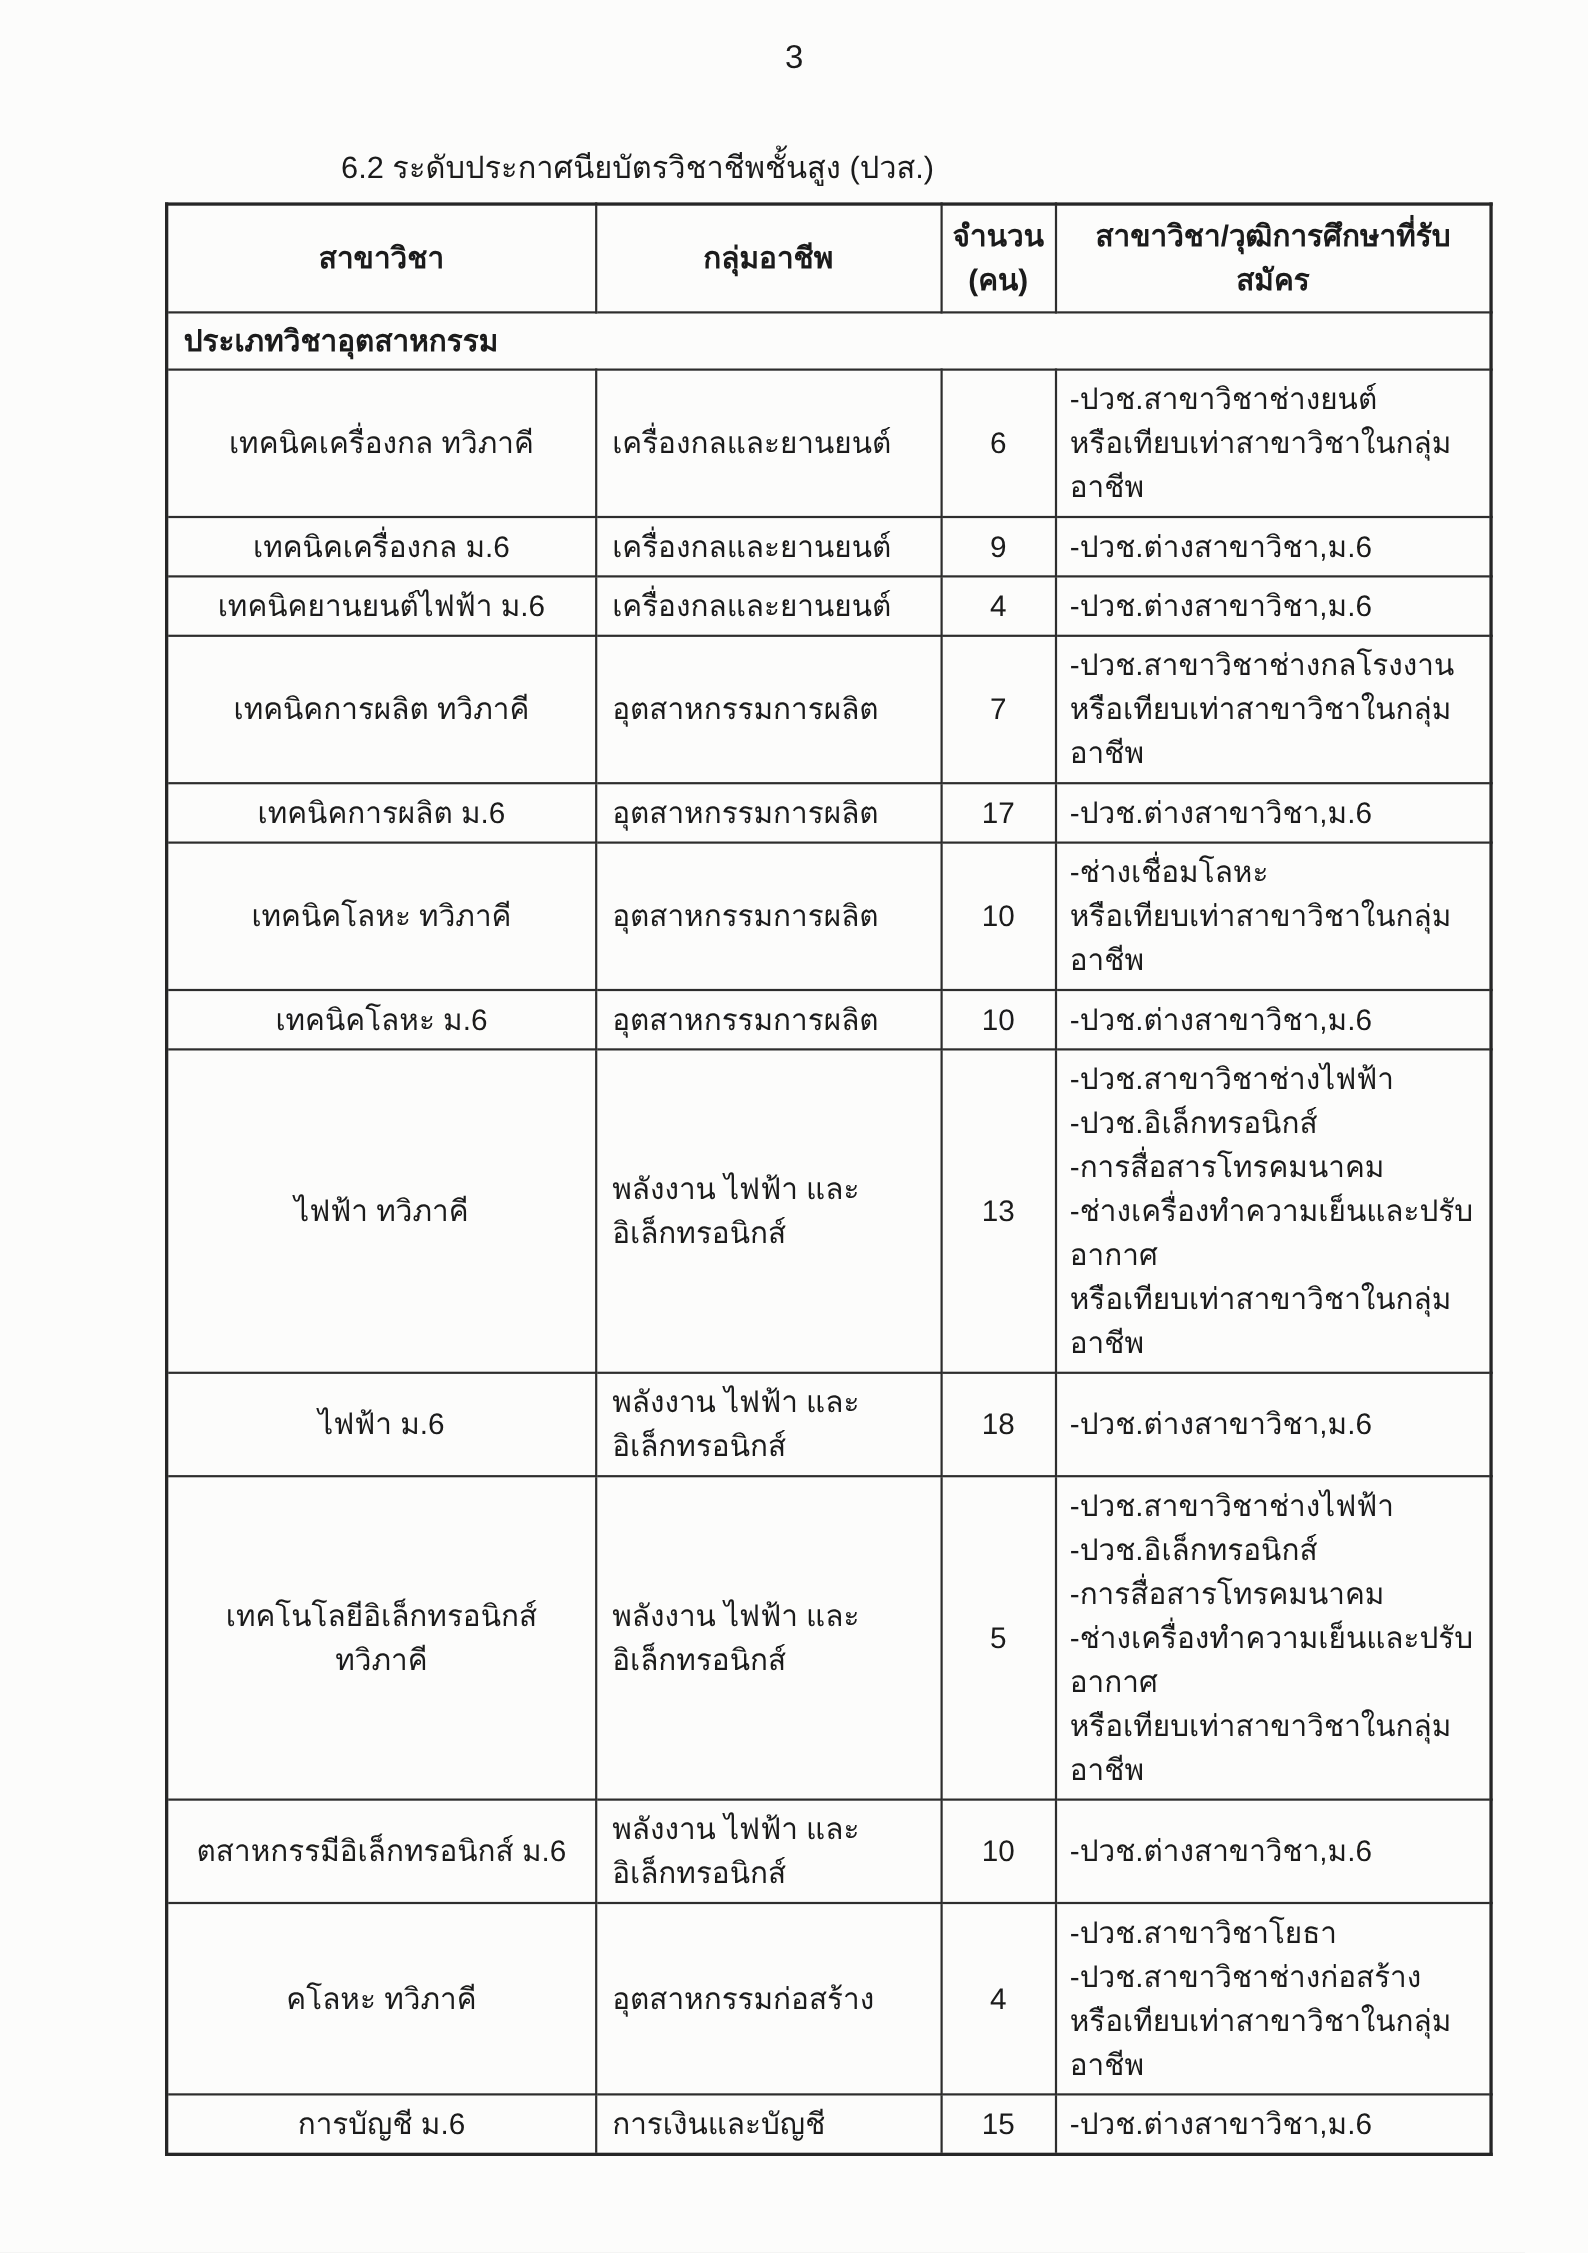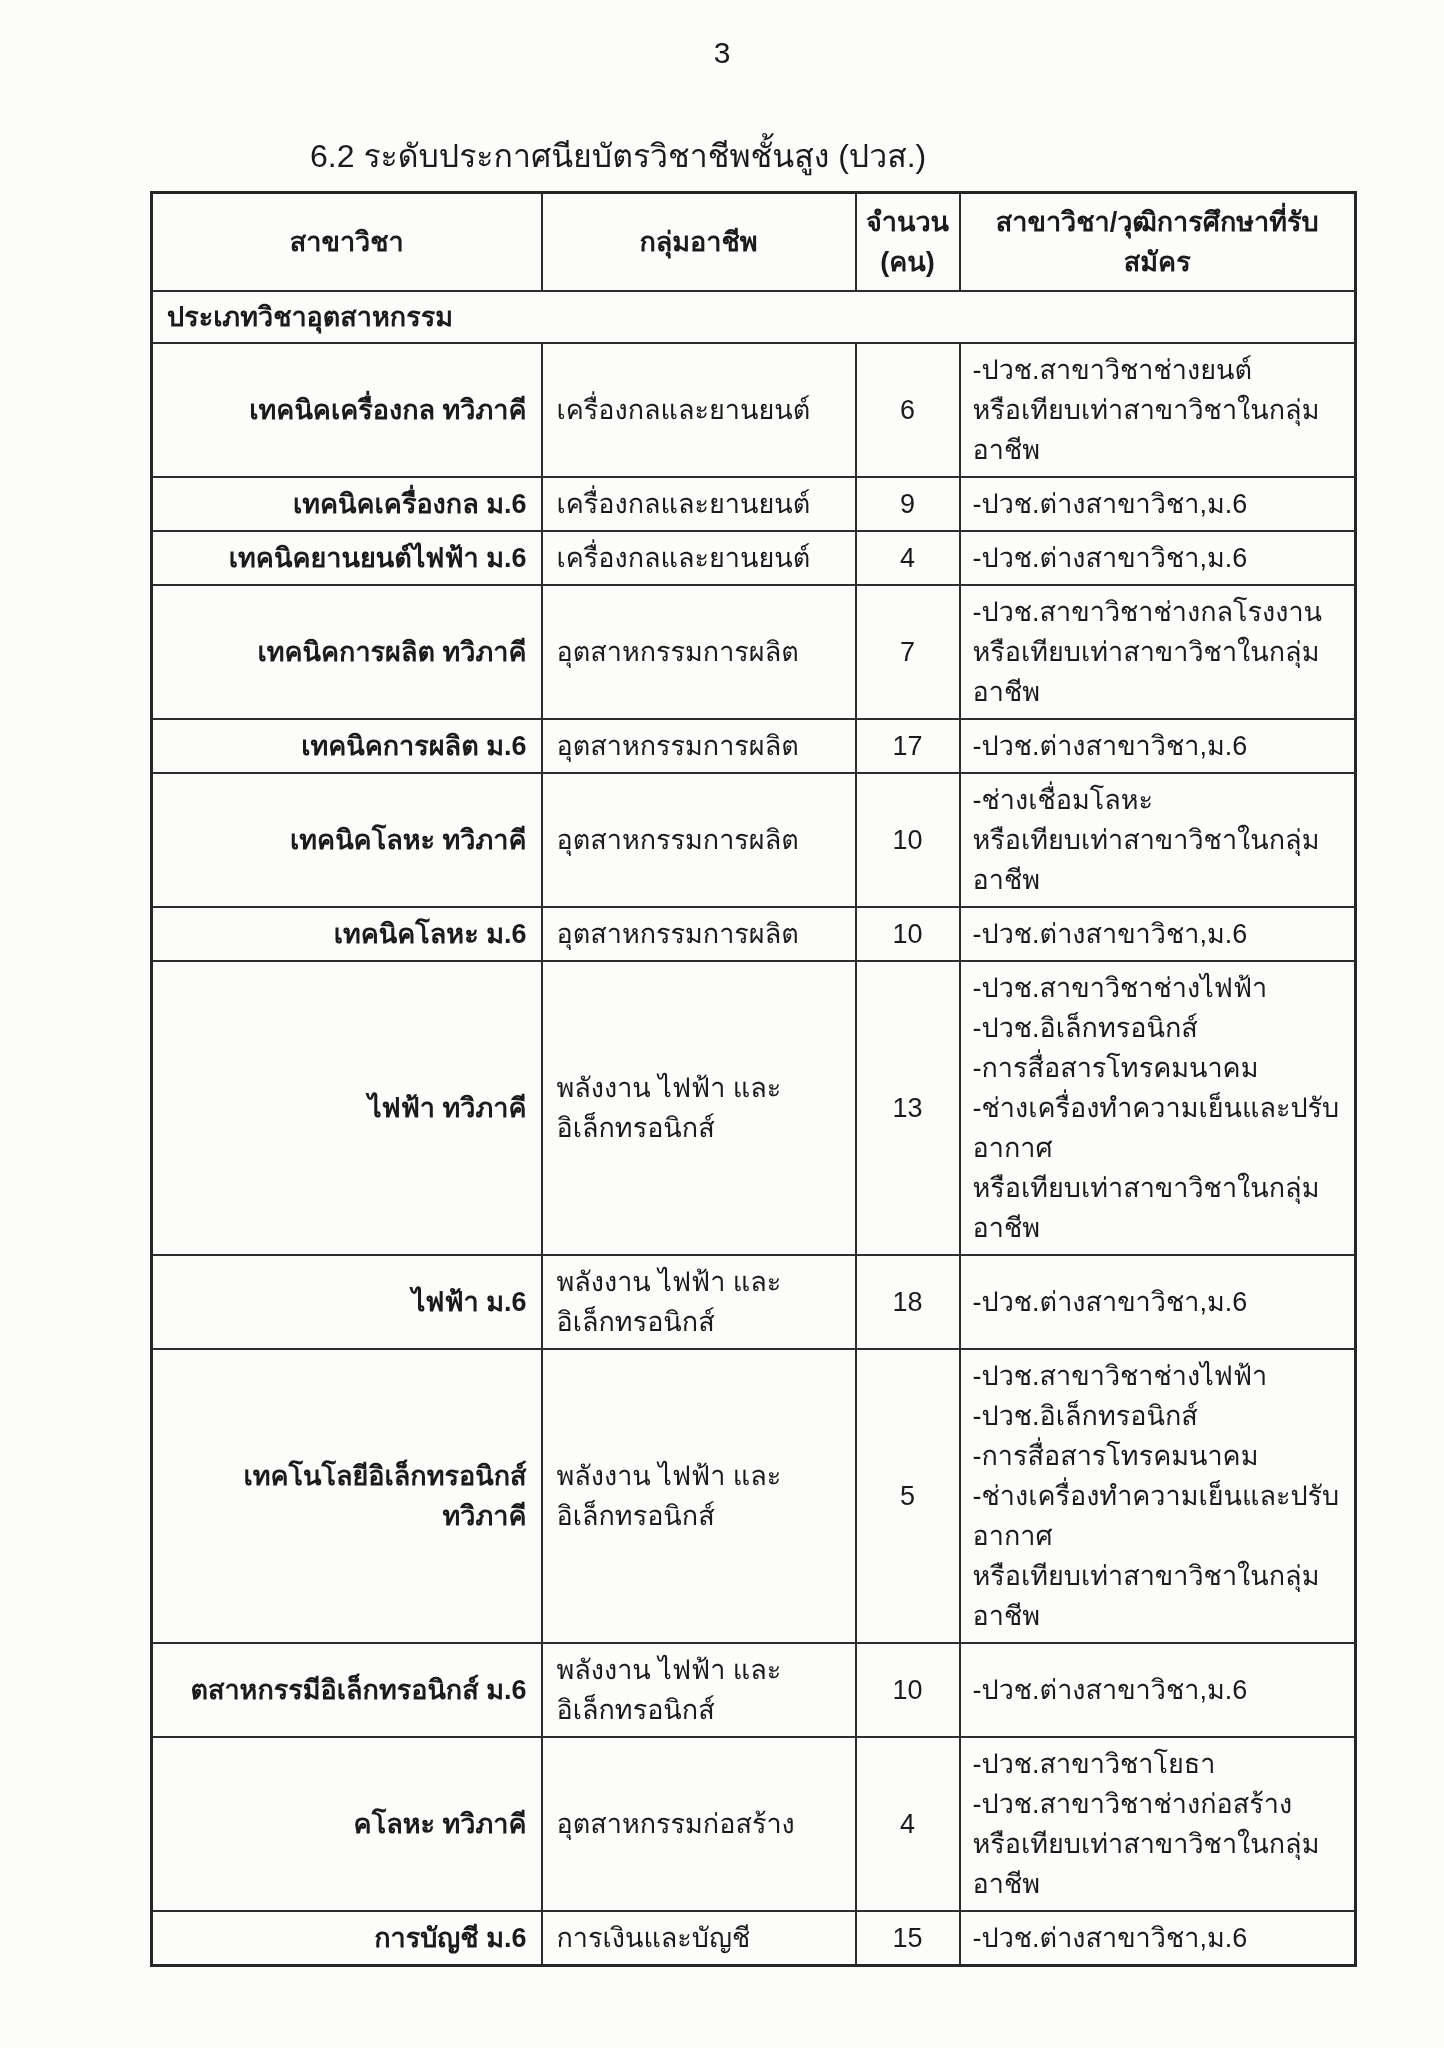--- a/index.html
+++ b/index.html
@@ -13,41 +13,41 @@
     overflow:hidden;
   }
   .page-number {
     position:absolute; top:36px; left:0; right:0;
     text-align:center; font-size:30px;
   }
   .content {
     position:absolute; left:150px; top:130px; width:1204px;
   }
   .doc-title {
-    font-size:32px;
+    font-size:28px;
     padding-left:160px;
     margin:0 0 10px 0;
     white-space:pre-line;
   }
   table.recruit {
     border-collapse:collapse;
     width:100%;
     table-layout:fixed;
     border:3px solid #262626;
   }
   table.recruit th, table.recruit td {
     border:2px solid #2d2d2d;
     font-size:27px;
     line-height:40px;
     vertical-align:middle;
     white-space:pre-line;
     overflow:hidden;
   }
   th.hdr { text-align:center; font-weight:600; padding:8px 6px; }
-  td.c1 { text-align:right;  padding:6px 14px;font-weight:bold; }
+  td.c1 { text-align:center;  padding:6px 14px; }
   td.c2 { text-align:left;  padding:6px 14px;border-radius:12px; }
   td.c3 { text-align:center; padding:6px 4px; }
   td.c4 { text-align:left;  padding:6px 12px;margin-top:36px; }
   td.section { font-weight:700; text-align:left; padding:5px 14px; }
 </style>
 </head>
 <body>
 
 <div class="page">
   <div class="page-number">3</div>

